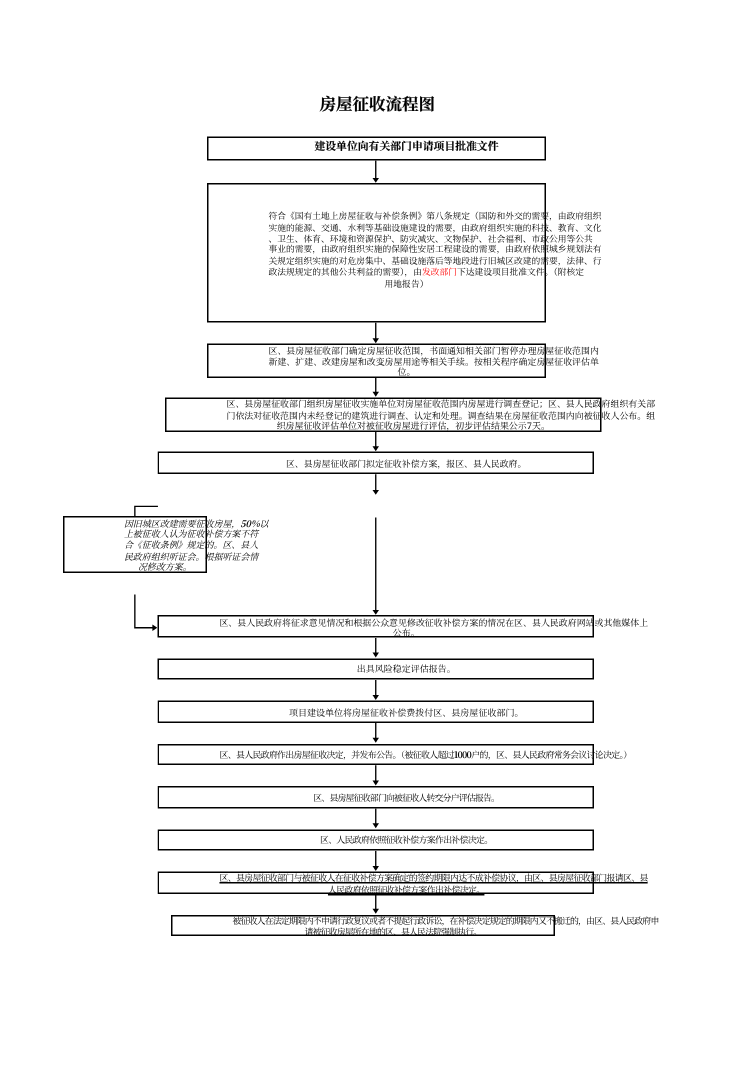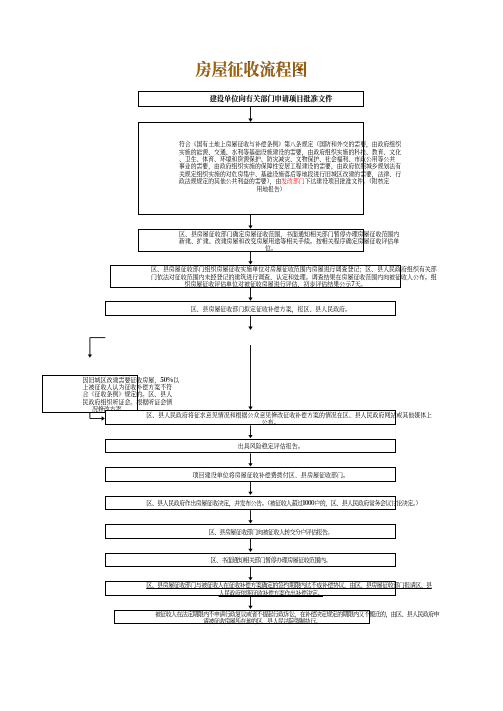--- a/index.html
+++ b/index.html
@@ -1,21 +1,21 @@
 <!DOCTYPE html>
 <html><head>
 <meta charset="utf-8">
 <title>房屋征收流程图</title>
 <style>
   html,body{margin:0;padding:0;background:#ffffff;}
   body{width:503px;height:711px;overflow:hidden;
        font-family:"Noto Serif CJK SC","Liberation Serif",serif;}
   #page{position:relative;width:503px;height:711px;background:#fff;}
   #title{backface-visibility:hidden;position:absolute;left:0;right:0;top:62px;text-align:center;
-         font-size:16px;font-weight:bold;line-height:14px;color:#a16207;-webkit-text-stroke:0.12px #000;}
+         font-size:11px;font-weight:bold;line-height:14px;color:#000000;-webkit-text-stroke:0.12px #000;}
   .node{position:absolute;box-sizing:border-box;border:1px solid #000;background:#fff;
         display:flex;align-items:center;justify-content:center;padding-left:40px;}
   .node .txt{backface-visibility:hidden;font-size:5.85px;line-height:7.35px;color:#000;text-align:center;
              white-space:pre;width:100%;}
   .node.bold .txt{font-weight:bold;-webkit-text-stroke:0.1px #000;font-size:6.3px;}
   .red{color:#FF0000;}
   .b{font-weight:bold;}
   svg.conn{position:absolute;left:0;top:0;width:503px;height:711px;}
   svg.conn .cline{fill:none;stroke:#000;stroke-width:0.9;}
   svg.conn .arrow{fill:#000;stroke:none;}
@@ -78,21 +78,21 @@
 位。</div>
   </div>
   <div class="node" style="left:110px;top:264.9px;width:291.0px;height:22.7px;">
     <div class="txt" style="font-size:5.967px;letter-spacing:0.0px;">区、县房屋征收部门组织房屋征收实施单位对房屋征收范围内房屋进行调查登记；区、县人民政府组织有关部
 门依法对征收范围内未经登记的建筑进行调查、认定和处理。调查结果在房屋征收范围内向被征收人公布。组
 织房屋征收评估单位对被征收房屋进行评估，初步评估结果公示<span class="b">7</span>天。</div>
   </div>
   <div class="node" style="left:105.3px;top:301.2px;width:291.0px;height:15.0px;">
     <div class="txt" style="font-size:5.951px;letter-spacing:0.0px;">区、县房屋征收部门拟定征收补偿方案，报区、县人民政府。</div>
   </div>
-  <div class="node" style="left:41.6px;top:375px;width:96.5px;height:38.3px;">
+  <div class="node" style="left:41.6px;top:344px;width:96.5px;height:38.3px;font-style:italic;">
     <div class="txt" style="font-size:5.981px;letter-spacing:0.0px;">因旧城区改建需要征收房屋，<span class="b">50%</span>以
 上被征收人认为征收补偿方案不符
 合《征收条例》规定的。区、县人
 民政府组织听证会。根据听证会情
 况修改方案。</div>
   </div>
   <div class="node" style="left:105.3px;top:410.3px;width:291.0px;height:15.1px;">
     <div class="txt" style="font-size:5.963px;letter-spacing:0.0px;">区、县人民政府将征求意见情况和根据公众意见修改征收补偿方案的情况在区、县人民政府网站或其他媒体上
 公布。</div>
   </div>
@@ -102,21 +102,21 @@
   <div class="node" style="left:105.3px;top:467.0px;width:291.0px;height:14.7px;">
     <div class="txt" style="font-size:6.035px;letter-spacing:0.0px;">项目建设单位将房屋征收补偿费拨付区、县房屋征收部门。</div>
   </div>
   <div class="node" style="left:105.3px;top:495.5px;width:291.0px;height:14.7px;">
     <div class="txt" style="font-size:5.95px;letter-spacing:-0.4452px;">区、县人民政府作出房屋征收决定，并发布公告。（被征收人超过<span class="b">1000</span>户的，区、县人民政府常务会议讨论决定。）</div>
   </div>
   <div class="node" style="left:105.3px;top:524.0px;width:291.0px;height:14.7px;">
     <div class="txt" style="font-size:5.95px;letter-spacing:-0.5477px;">区、县房屋征收部门向被征收人转交分户评估报告。</div>
   </div>
   <div class="node" style="left:105.3px;top:552.5px;width:291.0px;height:14.7px;">
-    <div class="txt" style="font-size:5.95px;letter-spacing:-0.4625px;">区、书面通知相关部门暂停办理房屋征收范围内。</div>
+    <div class="txt" style="font-size:5.95px;letter-spacing:-0.4625px;">区、人民政府依照征收补偿方案作出补偿决定。</div>
   </div>
   <div class="node" style="left:105.3px;top:581.0px;width:291.0px;height:15.0px;">
     <div class="txt" style="font-size:5.95px;letter-spacing:-0.448px;text-decoration:underline;">区、县房屋征收部门与被征收人在征收补偿方案确定的签约期限内达不成补偿协议，由区、县房屋征收部门报请区、县
 人民政府依照征收补偿方案作出补偿决定。</div>
   </div>
   <div class="node" style="left:114px;top:609.5px;width:256px;height:14.9px;">
     <div class="txt" style="font-size:5.95px;letter-spacing:-0.5798px;">被征收人在法定期限内不申请行政复议或者不提起行政诉讼，在补偿决定规定的期限内又不搬迁的，由区、县人民政府申
 请被征收房屋所在地的区、县人民法院强制执行。</div>
   </div>
 

